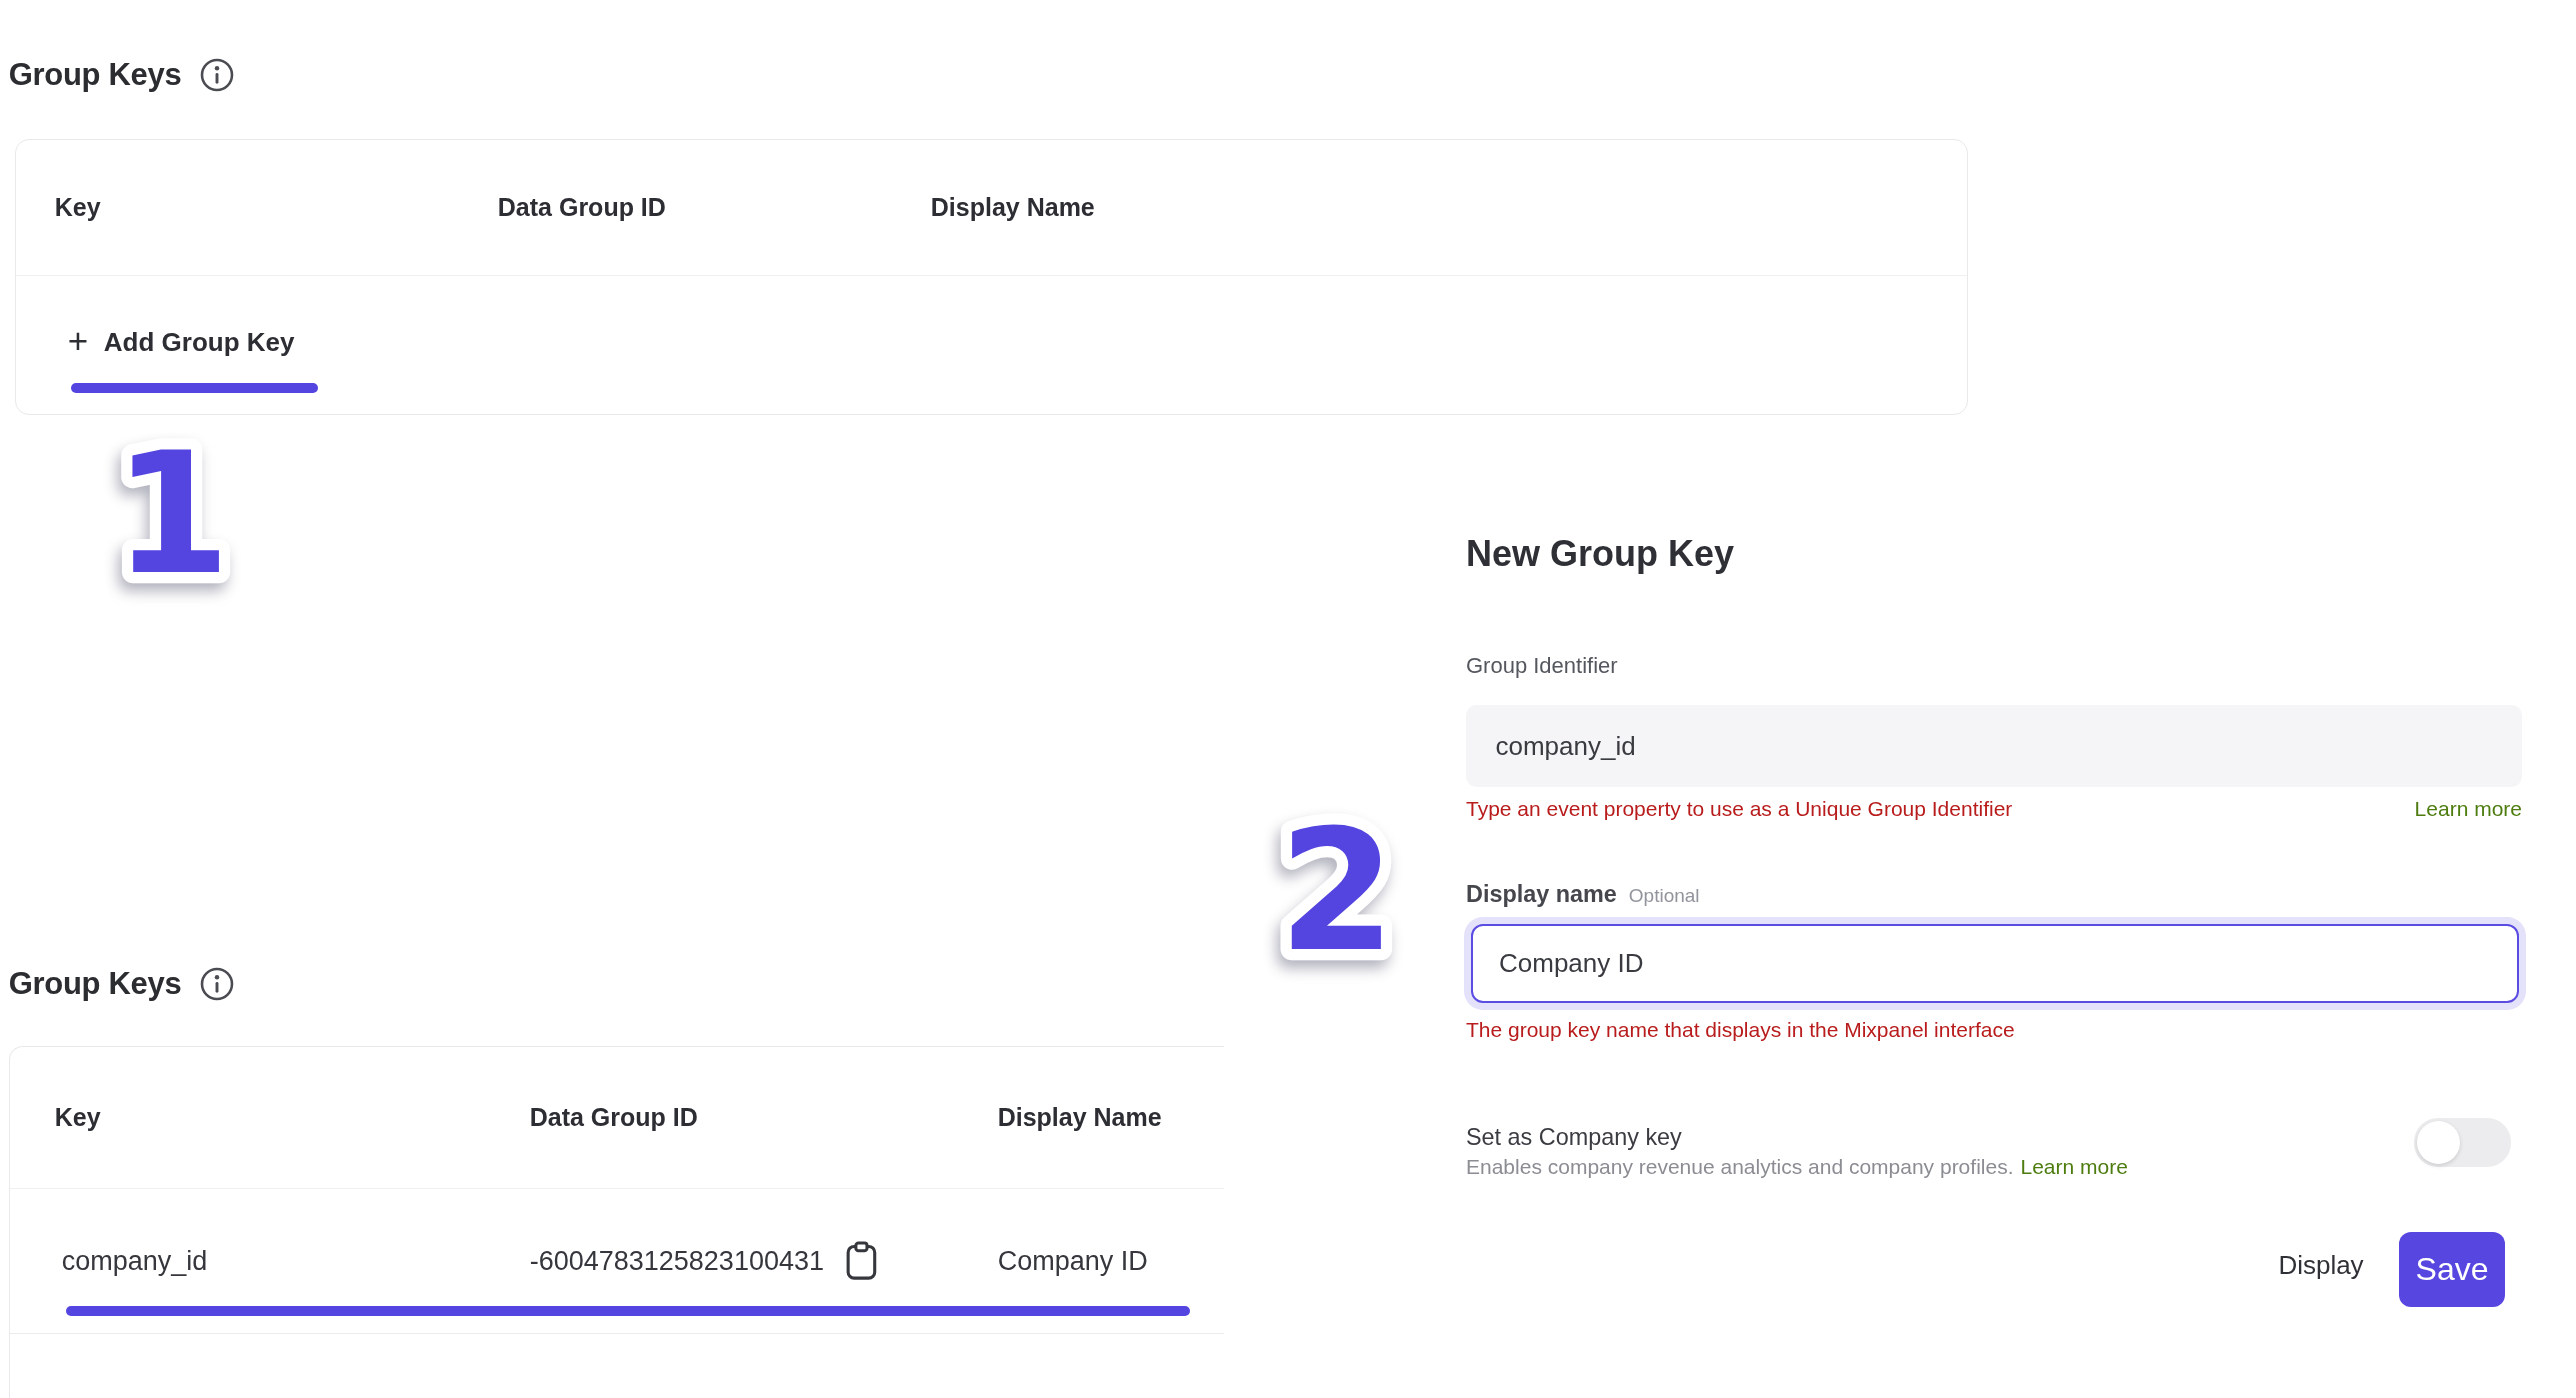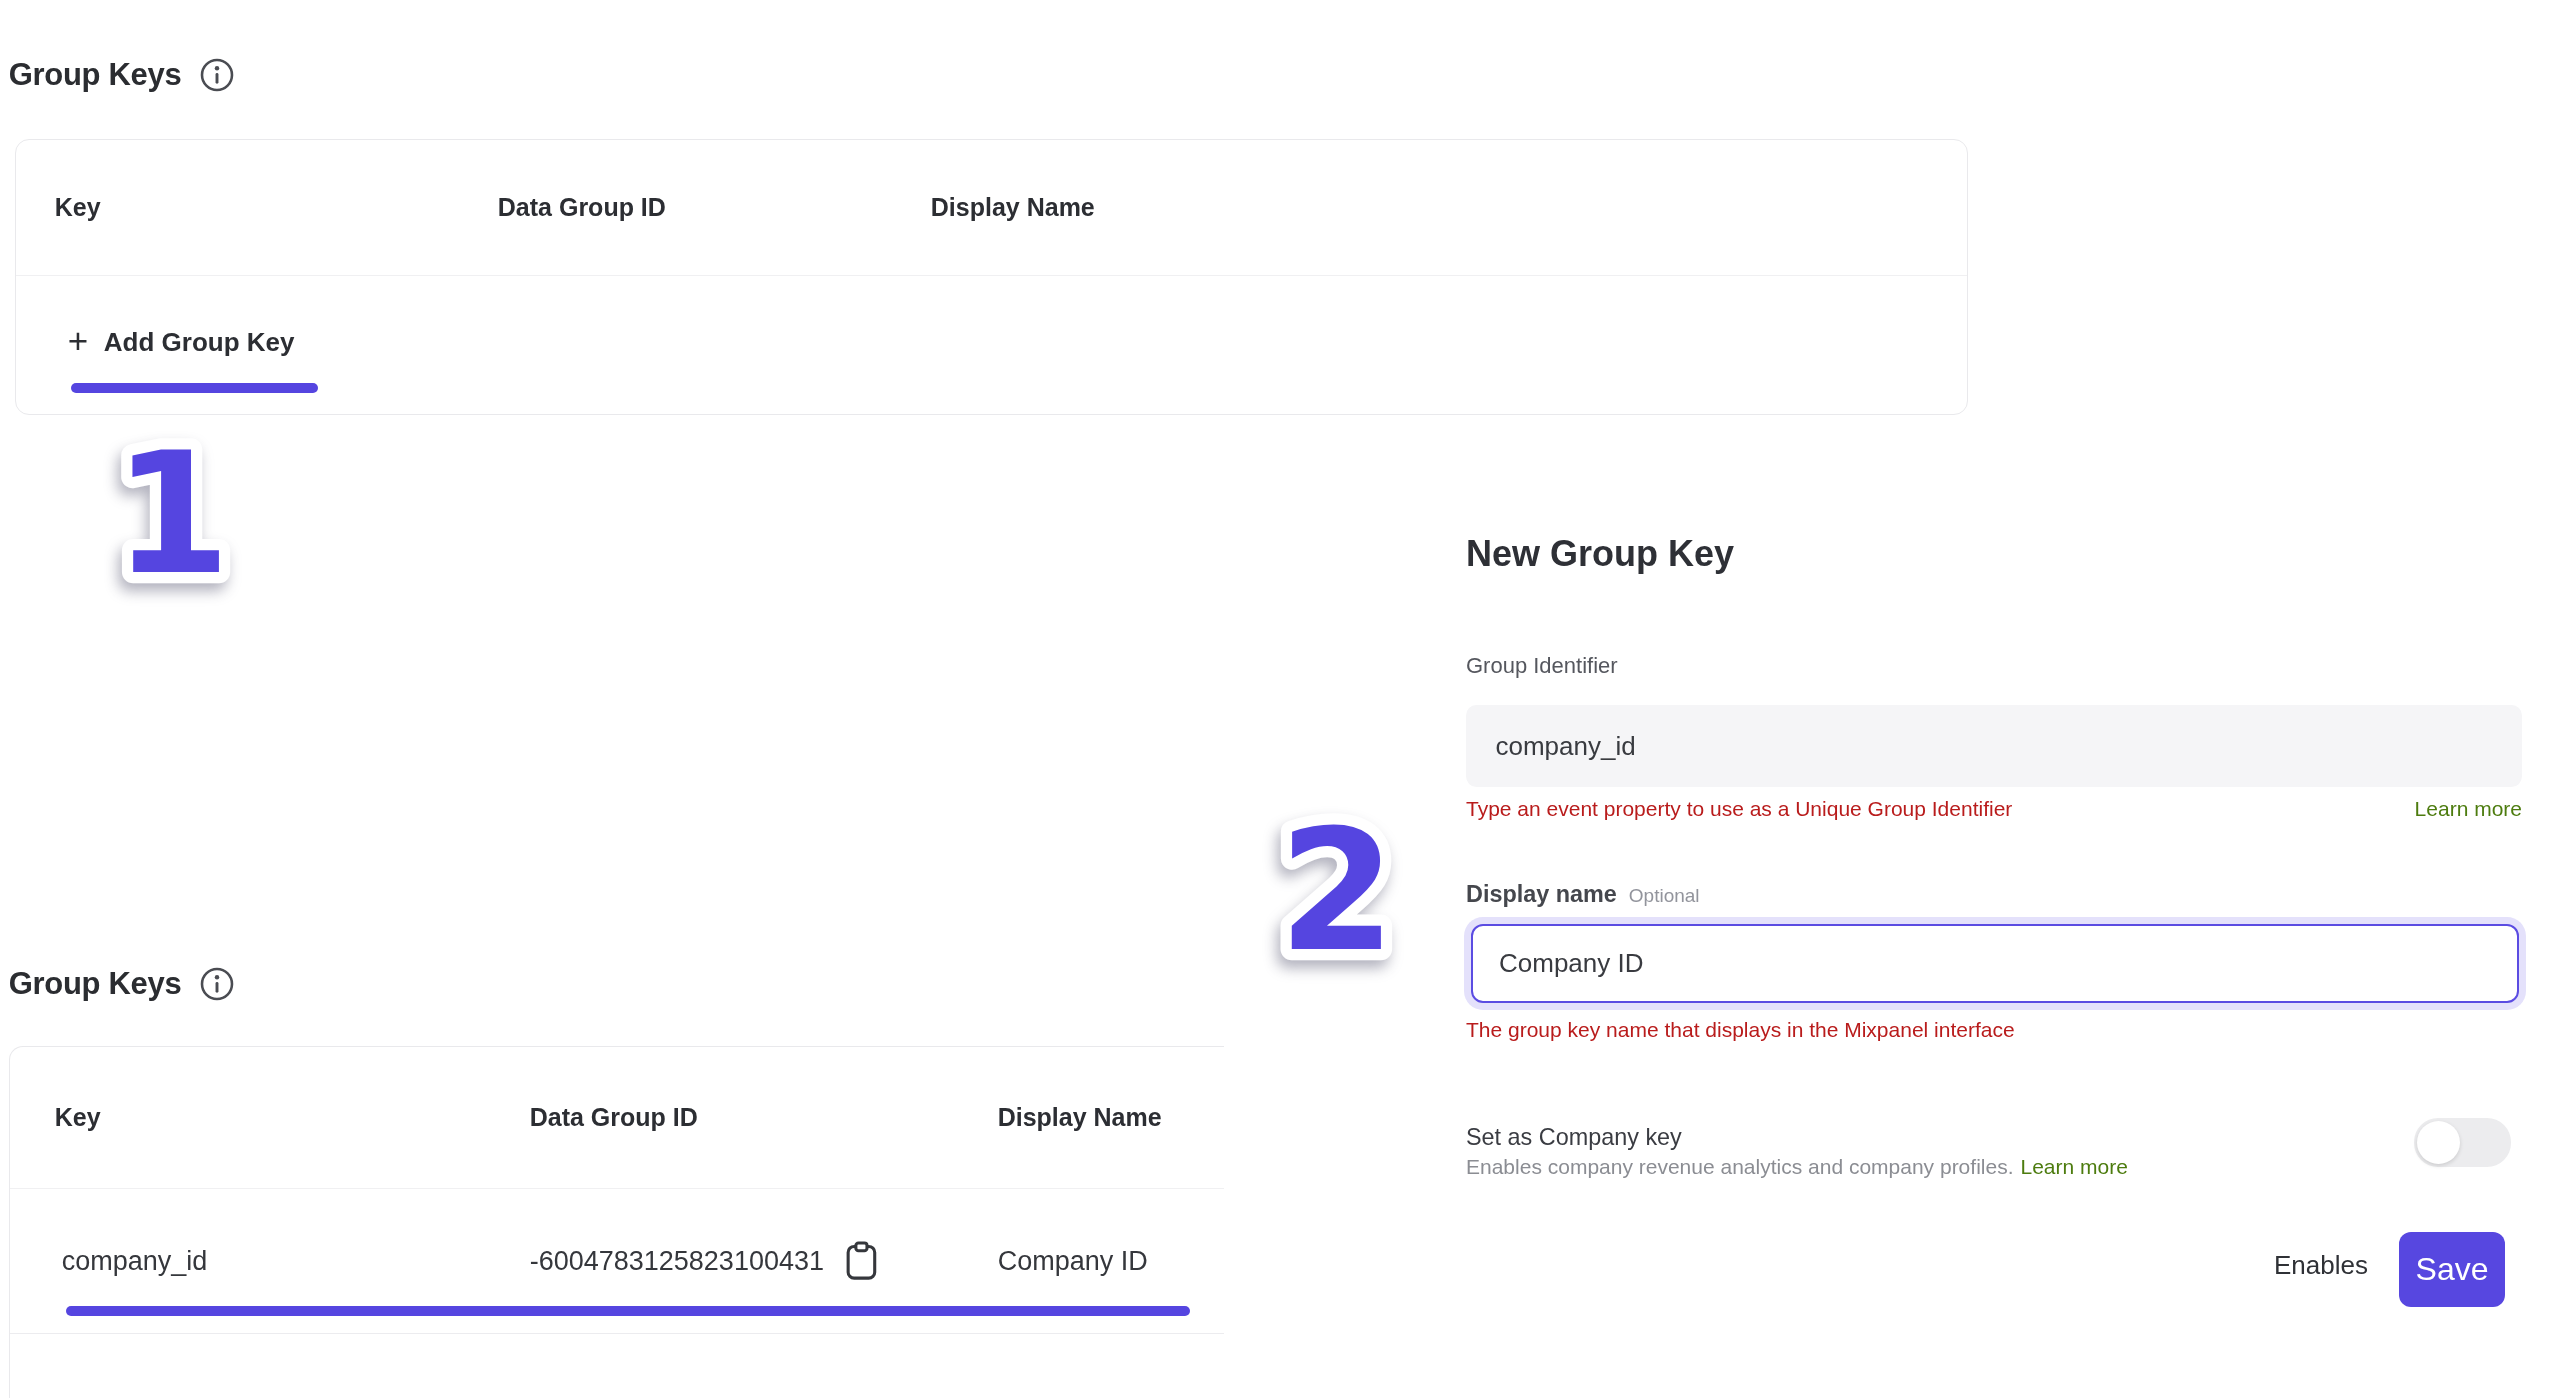--- a/index.html
+++ b/index.html
@@ -143,21 +143,21 @@
   </div>
 
   <div class="company-label">Set as Company key</div>
   <div class="enables-row">
     <span>Enables company revenue analytics and company profiles.</span><a class="link">Learn more</a>
   </div>
   <div class="toggle">
     <div class="knob"></div>
   </div>
 
-  <button class="cancel-btn">Enables</button>
+  <button class="cancel-btn">Display</button>
   <button class="save-btn">Save</button>
 
   <div class="section-heading" style="left:8.7px;top:966px;">
     <span class="title">Group Keys</span>
     <span class="info-icon">
       <svg width="36" height="36" viewBox="0 0 42 42">
           <circle cx="21" cy="21" r="17.5" fill="none" stroke="#4a4c52" stroke-width="3"></circle>
           <circle cx="21" cy="13.2" r="2.6" fill="#4a4c52"></circle>
           <rect x="19.3" y="18.6" width="3.4" height="12.5" rx="1.7" fill="#4a4c52"></rect>
         </svg>

